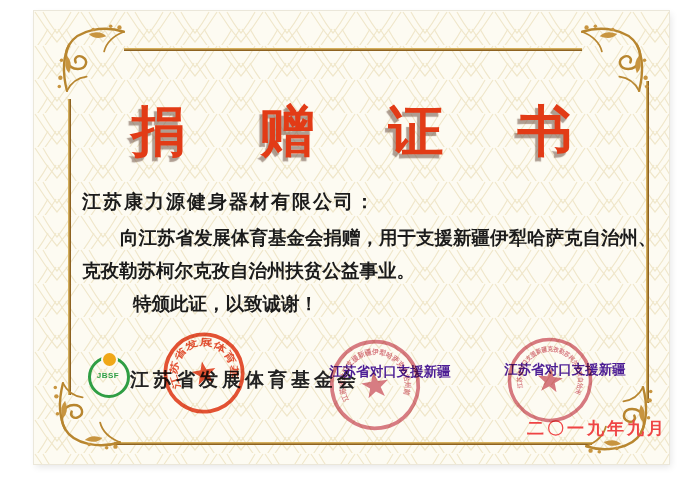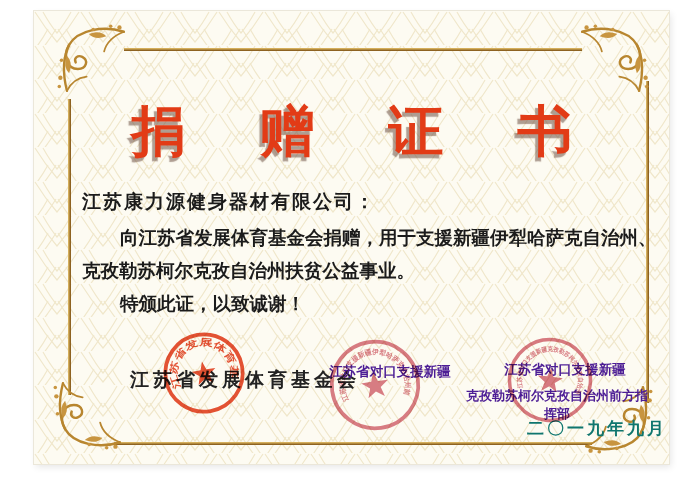--- a/index.html
+++ b/index.html
@@ -23,28 +23,28 @@
   .flr-br{left:550px;top:374px;transform:scale(-1,-1);}
   .cert-title{position:absolute;left:0;top:84px;width:100%;z-index:2;
         text-align:center;font-size:55px;font-weight:700;
         color:var(--title_red,#e23b16);letter-spacing:30px;padding-left:30px;box-sizing:border-box;
         text-shadow:-3px 4px 1px rgba(110,80,65,.55);}
   .bodyline{position:absolute;z-index:2;color:#1b1b1b;white-space:nowrap;}
   .recipient{left:48px;top:178px;font-size:19px;font-weight:700;letter-spacing:2px;
         font-family:cursive,"DejaVu Serif",serif;text-align:center;}
   .b1{left:48px;top:214px;font-size:18.5px;font-weight:700;text-indent:38px;}
   .b2{left:48px;top:247px;font-size:18.5px;font-weight:700;}
-  .b3{left:48px;top:280px;font-size:18.5px;font-weight:700;text-indent:38px;}
+  .b3{left:61px;top:280px;font-size:18.5px;font-weight:700;text-indent:38px;}
   .sig-text{position:absolute;z-index:2;color:#4c1d95;font-weight:700;text-align:center;}
   .mid-l1{left:293px;top:352px;width:126px;font-size:13.5px;}
   .mid-l2{left:258px;top:378px;width:180px;font-size:13.5px;}
   .right-l1{left:468px;top:350px;width:126px;font-size:13.5px;}
   .right-l2{left:432px;top:376px;width:182px;font-size:13px;}
   .date{position:absolute;left:468px;top:406px;width:190px;z-index:2;text-align:center;
-        font-size:17px;letter-spacing:3px;font-weight:600;color:#0f766e;}
+        font-size:17px;letter-spacing:3px;font-weight:600;color:#ef4444;}
   .handname{position:absolute;left:96px;top:356px;width:260px;z-index:2;
         font-family:cursive,"DejaVu Serif",serif;font-size:19px;letter-spacing:4px;
         font-weight:600;color:#222;white-space:nowrap;}
   .logo{position:absolute;left:52px;top:342px;width:46px;height:46px;z-index:2;}
   .logo .ring{position:absolute;left:2px;top:3px;width:36px;height:36px;border:3px solid var(--logo_green,#2f9e44);border-radius:50%;}
   .logo .dot{position:absolute;left:15px;top:-2px;width:13px;height:13px;border-radius:50%;
         background:var(--logo_orange,#f0a818);border:2px solid #fdfbf2;}
   .logo .txt{position:absolute;left:0;top:18px;width:44px;text-align:center;
         font-size:8px;font-weight:700;color:var(--logo_green,#2f9e44);
         font-family:"Liberation Sans",sans-serif;letter-spacing:.5px;}
@@ -126,20 +126,25 @@
         <use href="#flr"></use>
       </svg>
 
     <div class="cert-title">捐 赠 证 书</div>
 
     <div class="bodyline recipient">江苏康力源健身器材有限公司：</div>
     <div class="bodyline b1">向江苏省发展体育基金会捐赠，用于支援新疆伊犁哈萨克自治州、</div>
     <div class="bodyline b2">克孜勒苏柯尔克孜自治州扶贫公益事业。</div>
     <div class="bodyline b3">特颁此证，以致诚谢！</div>
 
+    <div class="logo">
+      <span class="ring"></span>
+      <span class="dot"></span>
+      <span class="txt">JBSF</span>
+    </div>
 
     <div class="handname">江苏省发展体育基金会</div>
 
     <div class="seal seal-left">
       <svg viewBox="0 0 100 100">
         <circle cx="50" cy="50" r="46" fill="none" stroke="currentColor" stroke-width="4.5"></circle>
         <use href="#starShape" fill="currentColor"></use>
         <path id="arcL" d="M20,62 A33,33 0 0 1 50,17 A33,33 0 0 1 80,62" fill="none"></path>
         <text font-size="11" fill="currentColor">
           <textPath href="#arcL" textLength="158" lengthAdjust="spacingAndGlyphs">江苏省发展体育基金会</textPath>
@@ -153,21 +158,20 @@
         <circle cx="50" cy="50" r="46" fill="none" stroke="currentColor" stroke-width="4"></circle>
         <use href="#starShape" fill="currentColor"></use>
         <path id="arcM" d="M20,62 A33,33 0 0 1 50,17 A33,33 0 0 1 80,62" fill="none"></path>
         <text font-size="7.5" fill="currentColor">
           <textPath href="#arcM" textLength="158" lengthAdjust="spacingAndGlyphs">江苏省对口支援新疆伊犁哈萨克自治州前方指挥部</textPath>
         </text>
       </svg>
     </div>
 
     <div class="sig-text right-l1">江苏省对口支援新疆</div>
-    <div class="sig-text right-l2">克孜勒苏柯尔克孜自治州前方指挥部</div>
     <div class="seal seal-right">
       <svg viewBox="0 0 100 100">
         <circle cx="50" cy="50" r="46" fill="none" stroke="currentColor" stroke-width="4"></circle>
         <use href="#starShape" fill="currentColor"></use>
         <path id="arcR" d="M20,62 A33,33 0 0 1 50,17 A33,33 0 0 1 80,62" fill="none"></path>
         <text font-size="7" fill="currentColor">
           <textPath href="#arcR" textLength="158" lengthAdjust="spacingAndGlyphs">江苏省对口支援新疆克孜勒苏柯尔克孜自治州前方指挥部</textPath>
         </text>
       </svg>
     </div>

